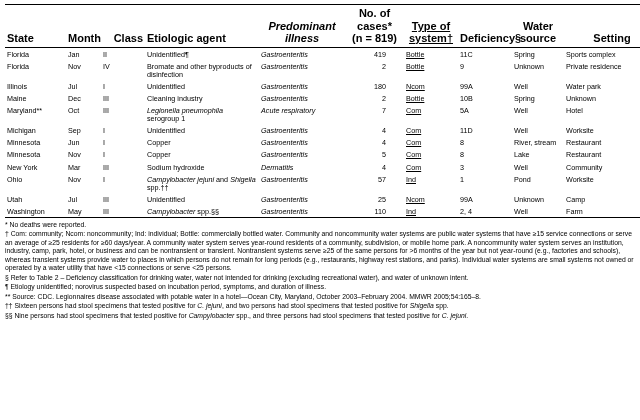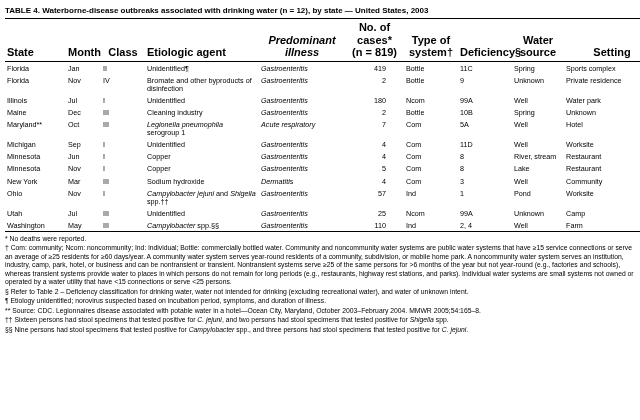--- a/index.html
+++ b/index.html
@@ -42,46 +42,45 @@
   td {
     font-size: 7.2px;
     vertical-align: top;
     text-align: left;
     padding: 3px 2px 1px 2px;
     line-height: 1.12;
   }
   th.col-state, th.col-month, th.col-agent { text-align: left; }
   .col-state      { width: 57px; }
   .col-month      { width: 31px; }
-  .col-class      { width: 40px; }
+  .col-class      { width: 40px; text-align: right; }
   .col-agent      { width: 110px; }
   .col-illness    { width: 82px; font-style: italic; }
   .col-cases      { width: 55px; }
-  .col-system     { width: 50px; }
+  .col-system     { width: 50px; text-decoration: underline; }
   .col-deficiency { width: 50px; }
   .col-source     { width: 48px; }
   .col-setting    { width: 92px; }
   td.col-class, td.col-deficiency { text-align: left; }
   td.col-cases { text-align: right; padding-right: 18px; }
   i { font-style: italic; }
   .footnotes {
     margin-top: 3px;
   }
   .footnote {
     margin: 0 0 1px 0;
     font-size: 6.8px;
     line-height: 1.25;
     text-align: left;
   }
 </style>
 </head>
 <body>
 
 <div class="page">
-  <div class="title">TABLE 4. Waterborne-disease outbreaks associated with drinking water (n = 12), by state — United States, 2003</div>
 
   <table>
     <thead>
       <tr id="head-row">
           <th class="col-state">State</th>
           <th class="col-month">Month</th>
           <th class="col-class">Class</th>
           <th class="col-agent">Etiologic agent</th>
           <th class="col-illness">Predominant<br>illness</th>
           <th class="col-cases">No. of<br>cases*<br>(n = 819)</th>

